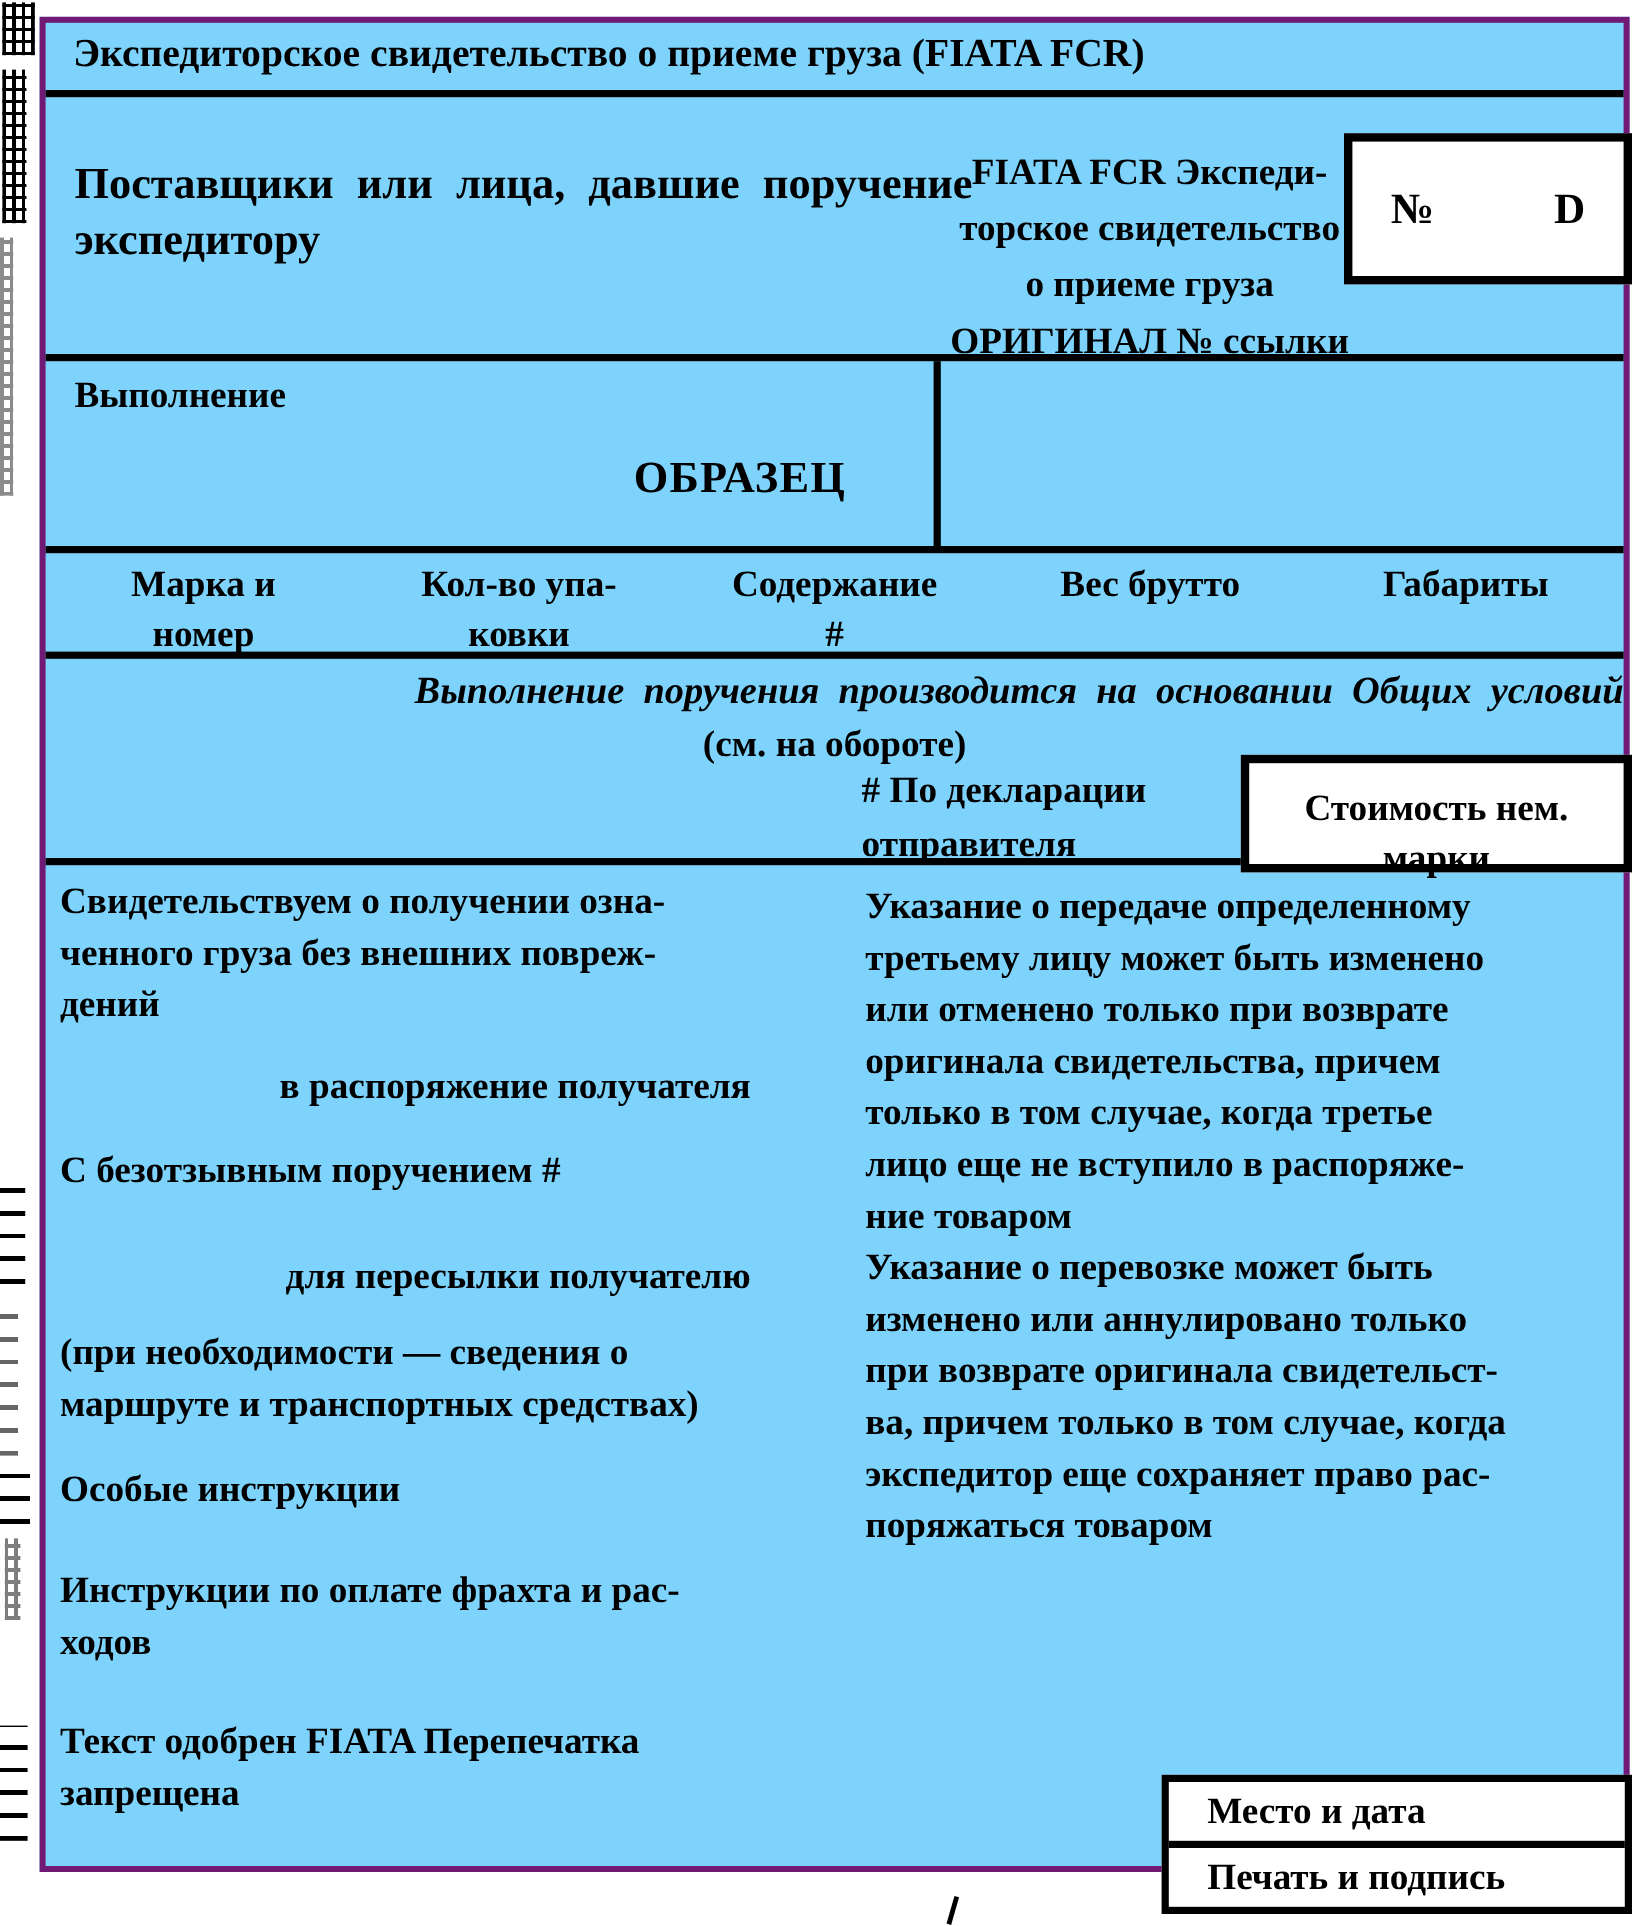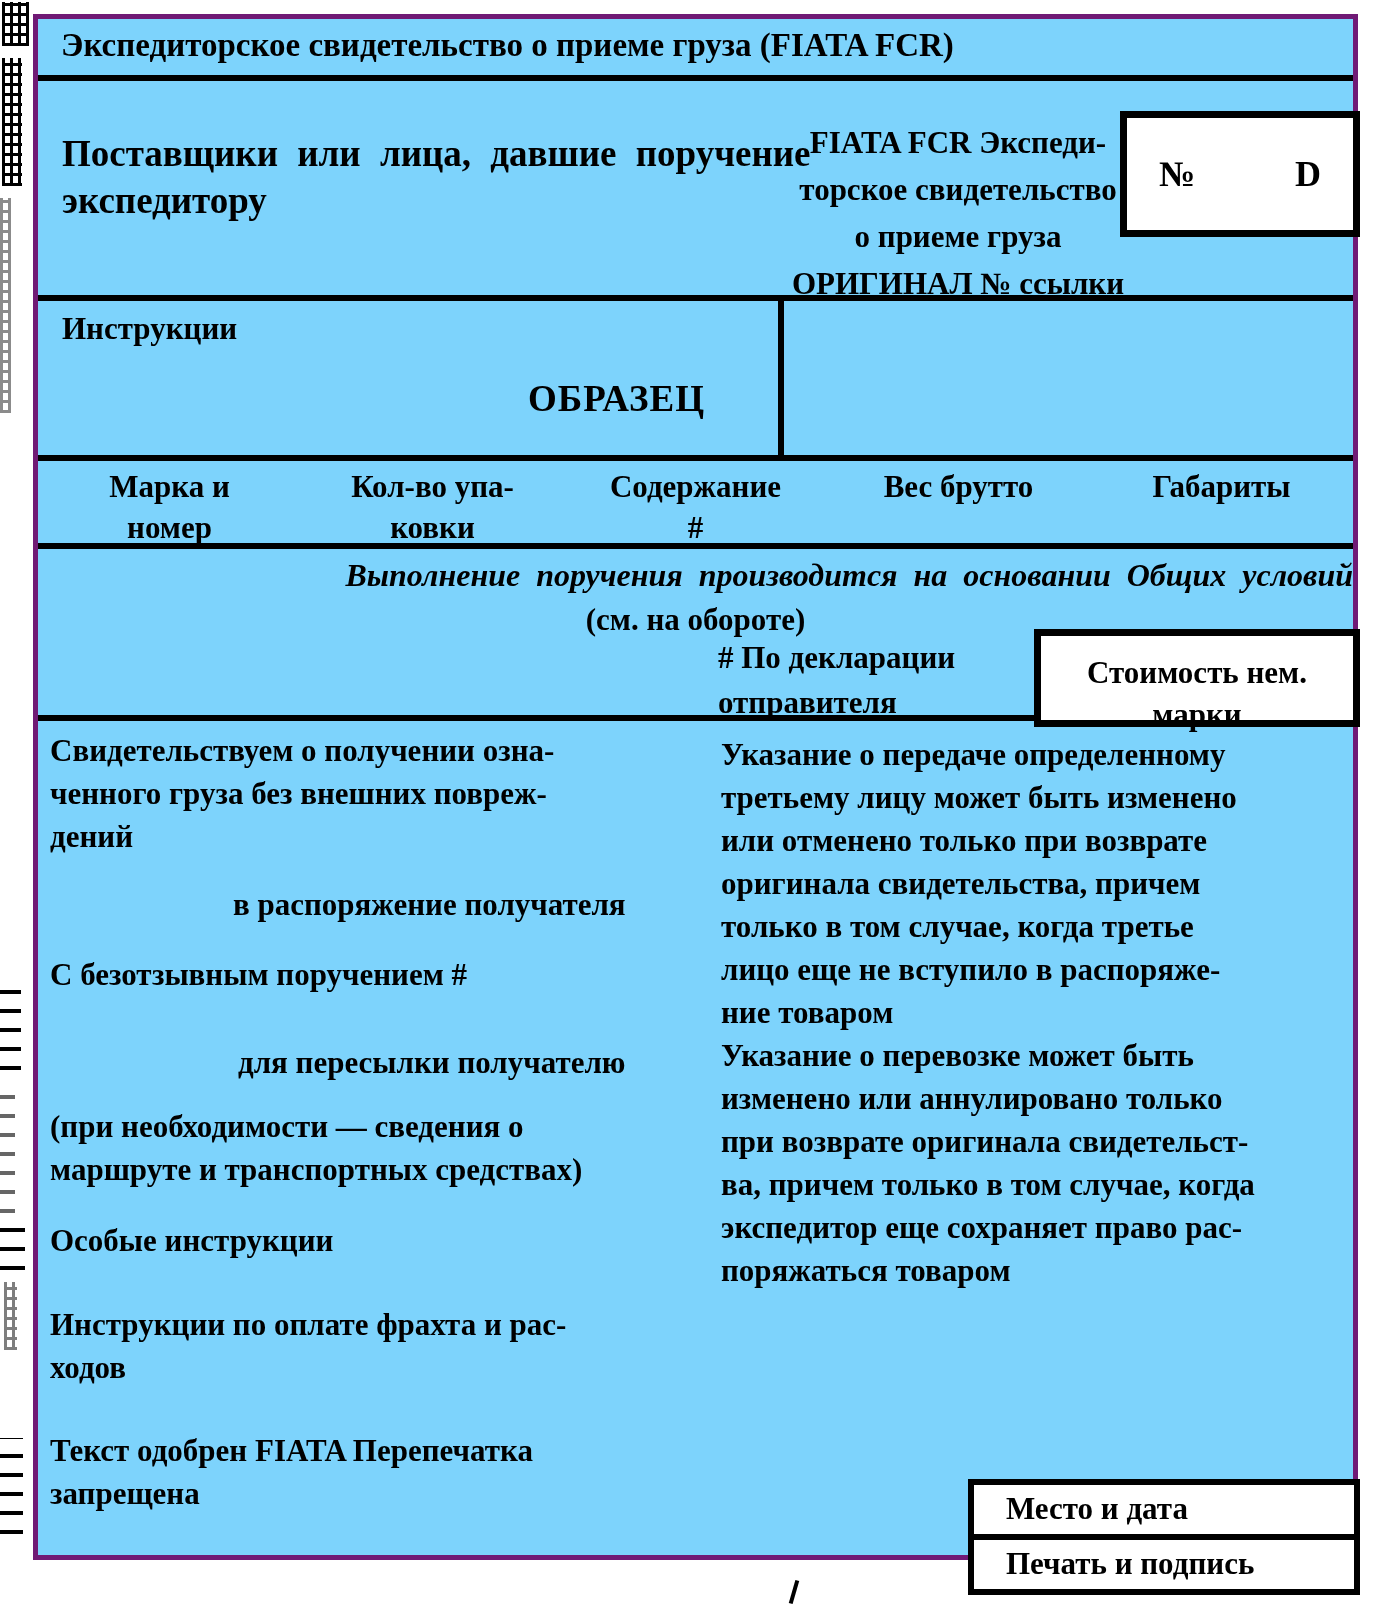--- a/index.html
+++ b/index.html
@@ -149,21 +149,21 @@
 торское свидетельство
 о приеме груза
 ОРИГИНАЛ № ссылки</div>
       <div class="number-box">
         <span>№</span>
         <span>D</span>
       </div>
     </div>
 
     <div class="section-b">
-      <div class="consignee-label">Инструкции</div>
+      <div class="consignee-label">Выполнение</div>
       <div class="sample">ОБРАЗЕЦ</div>
       <div class="vdivider"></div>
     </div>
 
     <div class="goods-header">
       <div class="hcell">
         <div>Марка и</div>
         <div>номер</div>
       </div>
       <div class="hcell">

